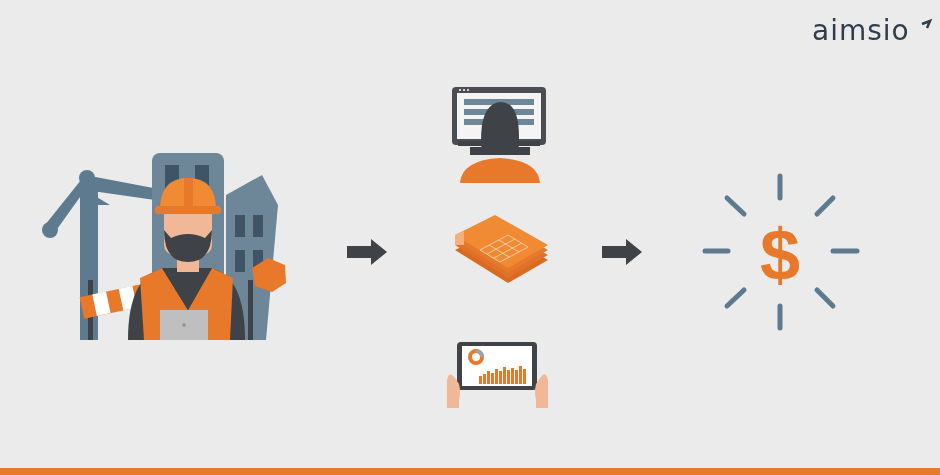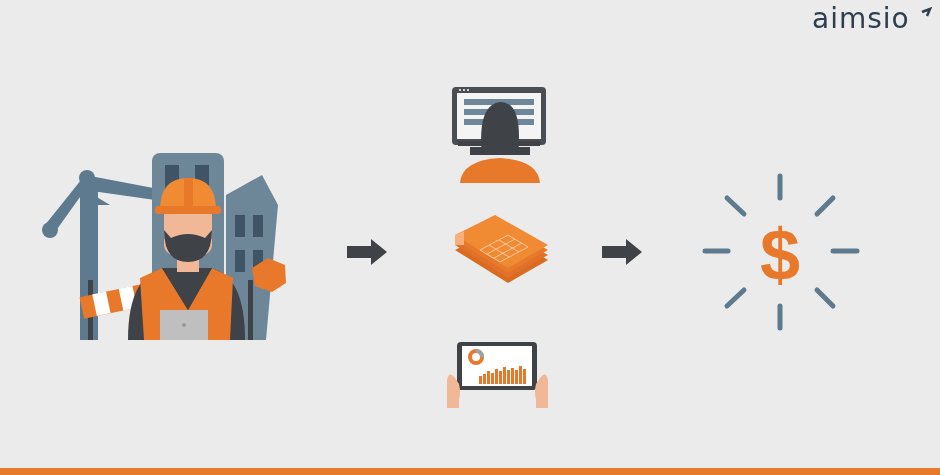--- a/index.html
+++ b/index.html
@@ -3,21 +3,21 @@
   <meta charset="utf-8">
   <style>
     html, body { margin: 0; padding: 0; }
     body {
       width: 940px; height: 475px; position: relative; overflow: hidden;
       background: #ebebeb;
       font-family: "Liberation Sans", sans-serif;
     }
     .abs { position: absolute; }
     .logo {
-      position: absolute; left: 810px; top: 2px; width: 125px; height: 32px;
+      position: absolute; left: 810px; top: 14px; width: 125px; height: 32px;
       font-family: "DejaVu Sans", sans-serif; font-size: 28px; color: #000000;
       letter-spacing: 1px; line-height: 32px;
     }
     .bottom-bar { position: absolute; left: 0; top: 468px; width: 940px; height: 7px; background: #e8782a; }
   </style>
 </head>
 <body>
 
 <div class="logo">
   <svg width="125" height="32" viewBox="0 0 125 32">

